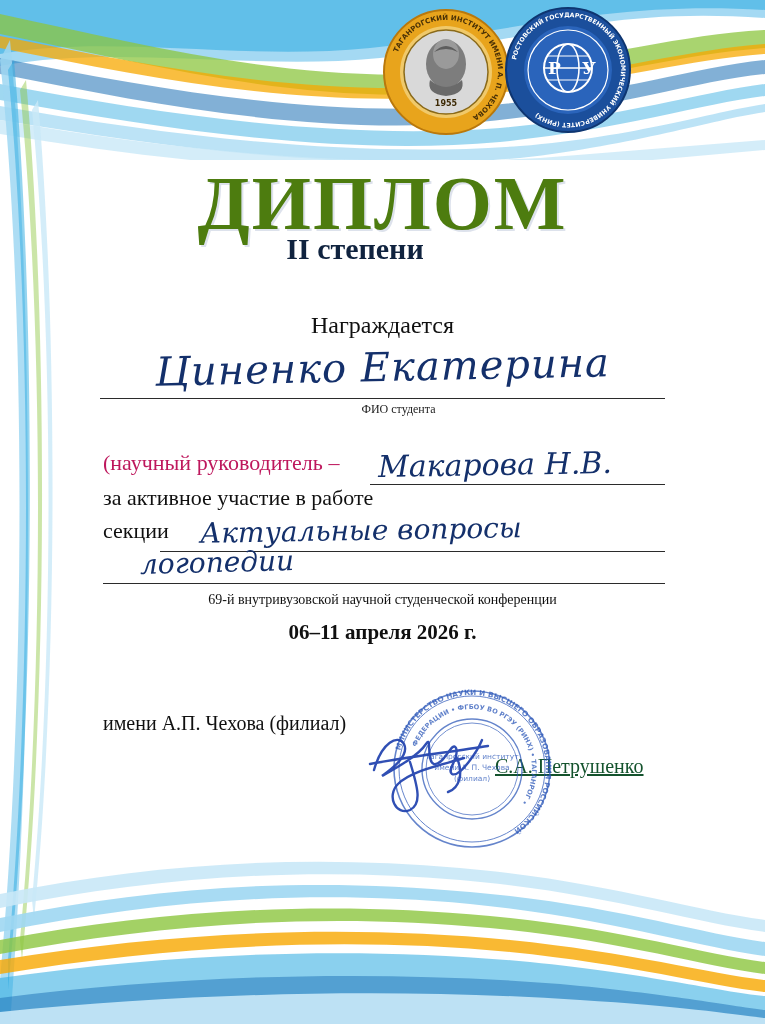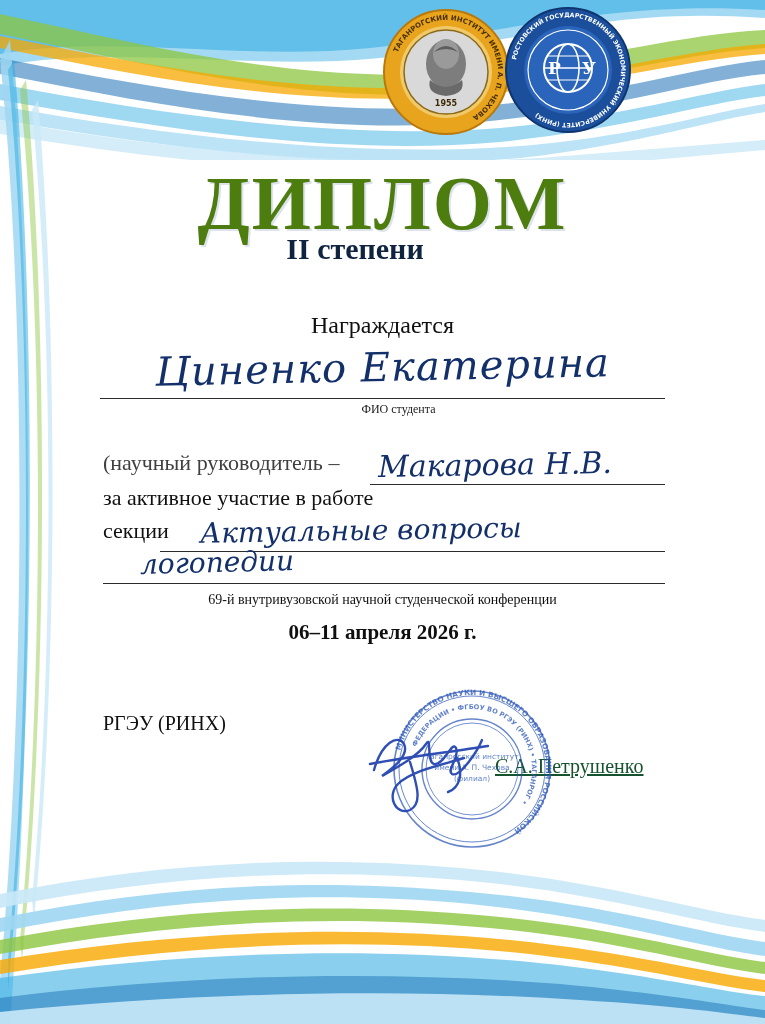--- a/index.html
+++ b/index.html
@@ -129,21 +129,21 @@
     text-align: center;
     font-size: 12px;
     color: #222;
   }
 
   .advisor-line {
     position: absolute;
     top: 450px;
     left: 103px;
     font-size: 22px;
-    color: #404040;
+    color: #be185d;
   }
   .advisor-name {
     position: absolute;
     top: 447px;
     left: 378px;
     font-size: 30px;
     transform: rotate(-1deg);
   }
   .rule-advisor { left: 370px; top: 484px; width: 295px; }
 
@@ -327,21 +327,21 @@
     <div class="section-label">секции</div>
     <div class="section-text-1 hand">Актуальные вопросы</div>
     <div class="rule rule-sec1"></div>
     <div class="section-text-2 hand">логопедии</div>
     <div class="rule rule-sec2"></div>
 
     <div class="conference">69-й внутривузовской научной студенческой конференции</div>
     <div class="dates">06–11 апреля 2026 г.</div>
 
     <div class="signer-block">
-      <div>РГЭУ (РИНХ)</div>
+      <div>имени А.П. Чехова (филиал)</div>
     </div>
     <div class="signer-name">С.А. Петрушенко</div>
 
     <svg class="stamp" viewBox="0 0 168 168">
       <defs>
         <path id="stampOuter" d="M84,84 m-74,0 a74,74 0 1,1 148,0 a74,74 0 1,1 -148,0"></path>
         <path id="stampInner" d="M84,84 m-60,0 a60,60 0 1,1 120,0 a60,60 0 1,1 -120,0"></path>
       </defs>
       <g opacity="0.72" fill="none" stroke="#2a56b8">
         <circle cx="84" cy="84" r="78" stroke-width="1.6"></circle>

